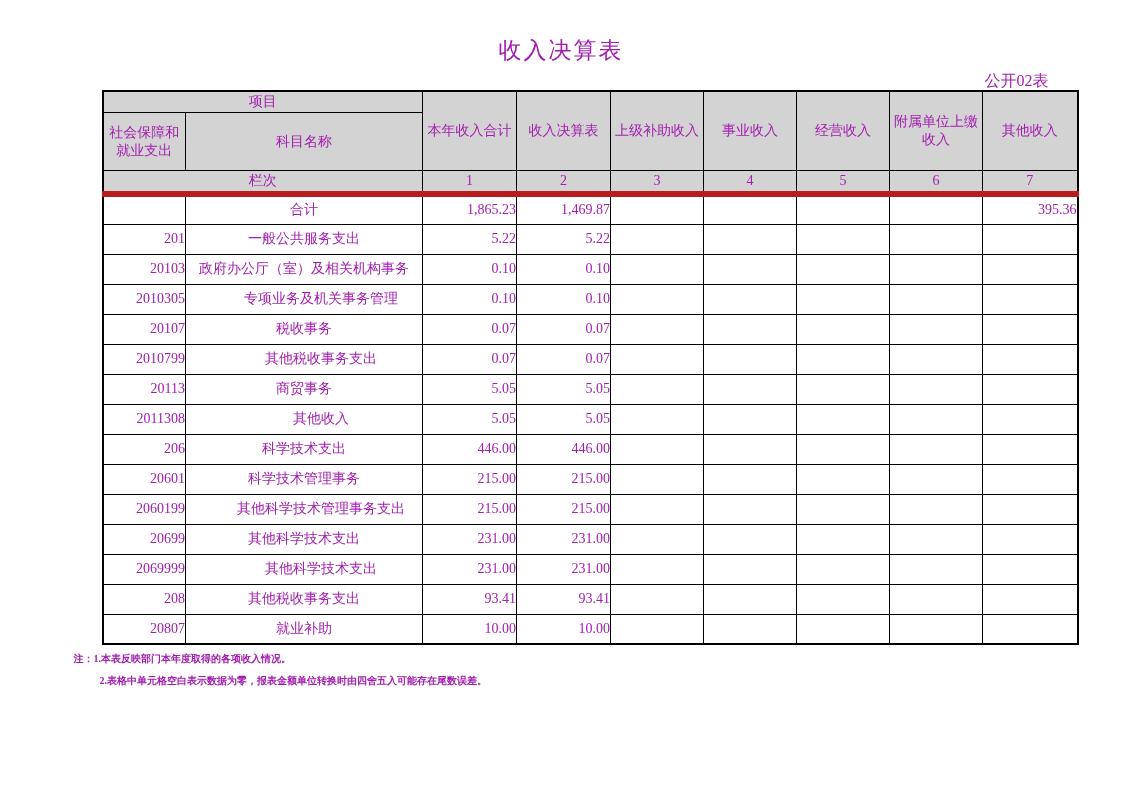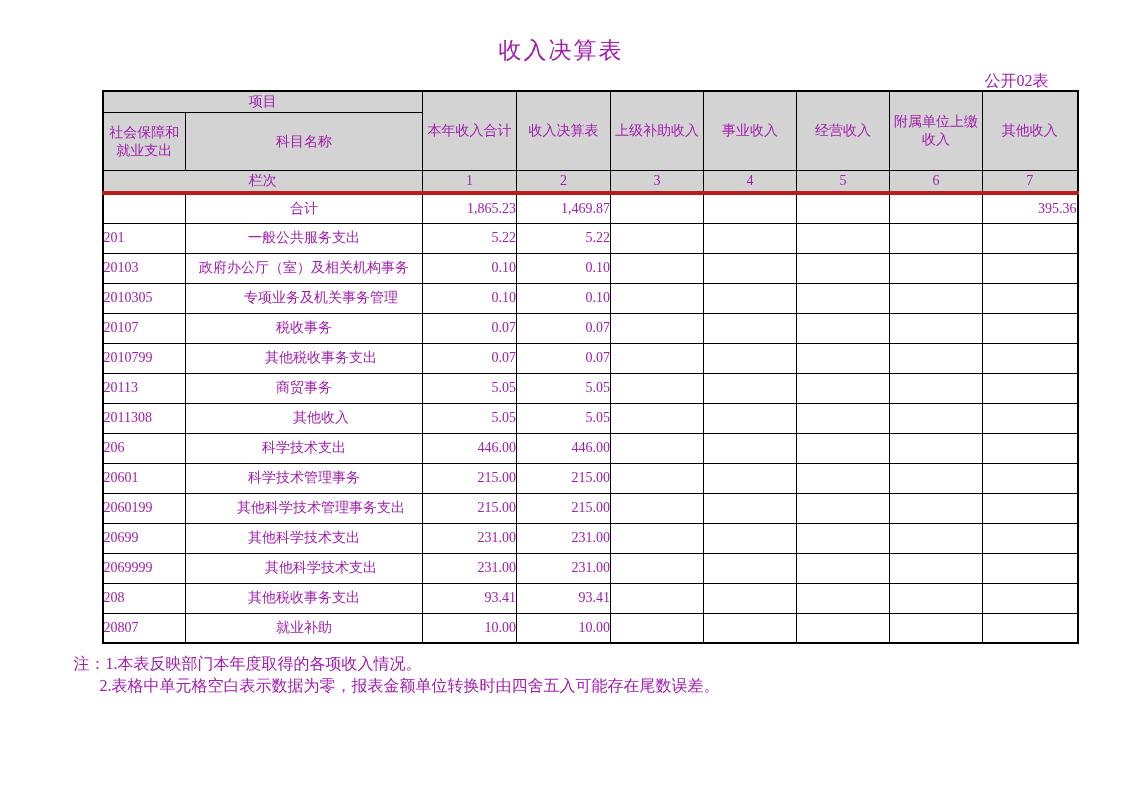--- a/index.html
+++ b/index.html
@@ -54,30 +54,31 @@
     padding: 0;
   }
   table.income-table th {
     background: #d3d3d3;
     text-align: center;
     vertical-align: middle;
     padding: 1px 2px;
   }
   tr.hdr-top th { height: 21px; }
   tr.hdr-main th { height: 58px; }
-  tr.hdr-lanci th { height: 21px; border-bottom: 4px solid #b91c1c; }
+  tr.hdr-lanci th { height: 21px; border-bottom: 6px solid #b91c1c; }
   tbody td { height: 30px; vertical-align: middle; background: #ffffff; }
-  td.code { text-align: left; padding-left: 28px; }
+  td.code { text-align: right; padding-left: 28px; }
   td.name { text-align: center; padding-left: 6px; }
   td.name.indent { padding-left: 34px; }
   td.num  { text-align: right; padding-right: 4px; }
   .notes {
-    font-size: 16px;
+    font-size: 10px;
     line-height: 22px;
-    margin-top: 9px;
+    margin-top: 3px;
+    font-weight: bold;
   }
   .note-line-2 { margin-left: 26px; }
 </style>
 </head>
 <body>
 
 <div class="page">
   <div class="content">
 
     <div class="doc-title">收入决算表</div>

